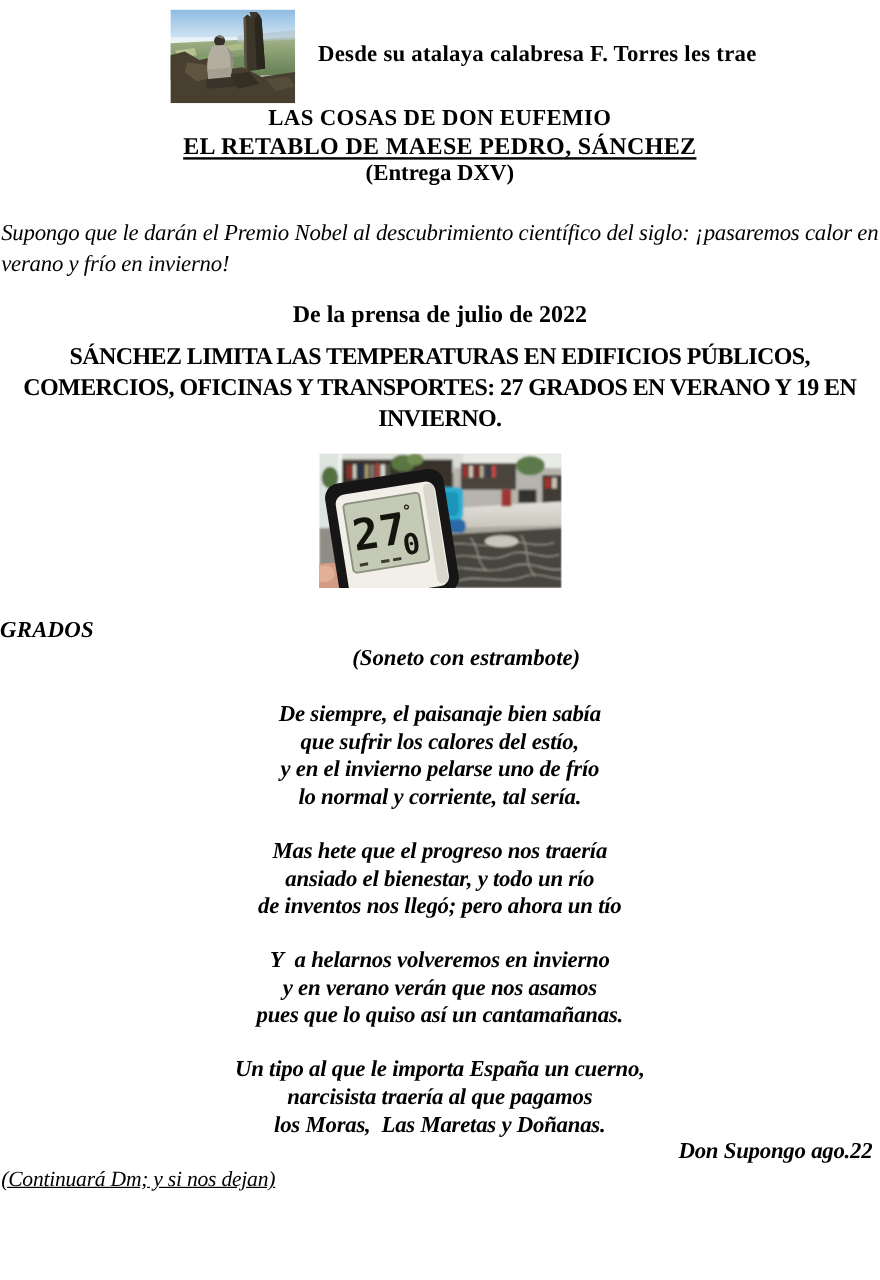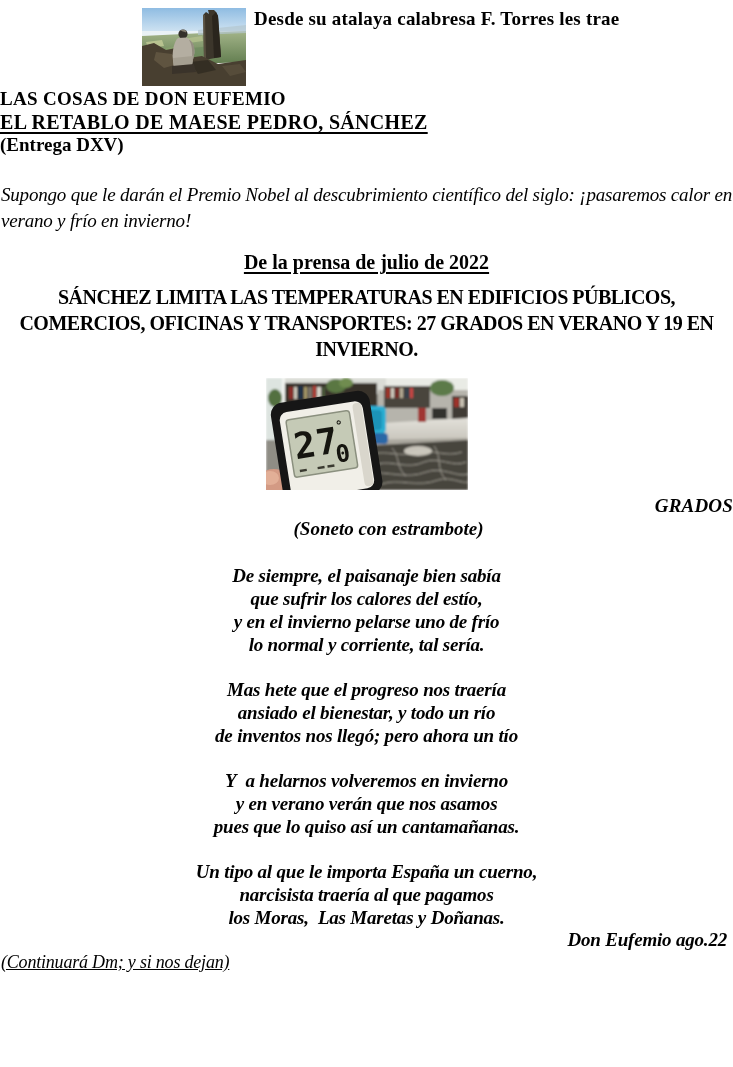--- a/index.html
+++ b/index.html
@@ -1,37 +1,37 @@
 <!DOCTYPE html>
 <html><head>
 <meta charset="utf-8">
 <style>
   html,body{margin:0;padding:0;background:#ffffff;}
   body{width:733px;height:1067px;overflow:hidden;font-family:"Liberation Serif",serif;color:#000;}
   .page{position:relative;width:733px;height:1067px;background:#fff;}
 
-  .header-row{display:flex;align-items:flex-start;gap:8px;margin:8px 0 0 142px;height:78px;}
+  .header-row{display:flex;align-items:center;gap:19px;margin:8px 0 0 142px;height:78px;}
   .hero-photo{width:104px;height:78px;display:block;flex:0 0 auto;}
   .tagline{font-weight:bold;font-size:19px;line-height:21px;padding-bottom:3px;white-space:nowrap;letter-spacing:.2px;}
 
-  .center{text-align:left;}
+  .center{text-align:center;}
   .series-title{font-weight:bold;font-size:19px;line-height:22px;margin-top:2px;letter-spacing:.3px;}
   .episode-title{font-weight:bold;font-size:20px;line-height:24px;text-decoration:underline;text-decoration-thickness:2px;text-underline-offset:3px;letter-spacing:.3px;}
   .installment{font-weight:bold;font-size:19px;line-height:22px;}
 
   .intro{font-style:italic;font-size:19px;line-height:26px;text-align:justify;margin:26px 1px 0 1px;letter-spacing:-.2px;}
 
   .press-heading{margin-top:16px;font-weight:bold;font-size:20px;line-height:24px;text-align:center;}
-  .press-heading span{text-decoration:underline;text-decoration-thickness:2px;text-underline-offset:3px;}
+  .press-heading span{text-decoration-thickness:2px;text-underline-offset:3px;}
   .headline{margin:10px auto 0 auto;max-width:710px;font-weight:bold;font-size:20px;line-height:26px;text-align:center;letter-spacing:-.5px;}
 
   .photo2-wrap{margin:16px auto 0 auto;width:202px;height:112px;}
   .office-photo{width:202px;height:112px;display:block;}
 
-  .poem-title{margin-top:4px;font-weight:bold;font-style:italic;font-size:19px;line-height:23px;text-align:right;letter-spacing:.2px;}
+  .poem-title{margin-top:24px;font-weight:bold;font-style:italic;font-size:19px;line-height:23px;text-align:left;letter-spacing:.2px;}
   .poem-subtitle{font-weight:bold;font-style:italic;font-size:19px;line-height:23px;text-align:center;padding-left:44px;}
   .stanza{margin-top:0;margin-bottom:22px;text-align:center;font-weight:bold;font-style:italic;font-size:19px;line-height:23px;letter-spacing:-.2px;}
   .stanzas{margin-top:24px;}
   .stanza:last-of-type{margin-bottom:0;}
   .poem-line{white-space:pre-wrap;}
 
   .signature{text-align:right;font-weight:bold;font-style:italic;font-size:19px;line-height:22px;margin-right:6px;letter-spacing:-.2px;}
   .continuation{font-style:italic;font-size:18px;line-height:22px;margin-left:1px;letter-spacing:-.2px;text-decoration:underline;}
 </style>
 </head>
@@ -206,16 +206,16 @@
       <div class="poem-line">y en verano verán que nos asamos</div>
       <div class="poem-line">pues que lo quiso así un cantamañanas.</div>
     </div>
     <div class="stanza">
       <div class="poem-line">Un tipo al que le importa España un cuerno,</div>
       <div class="poem-line">narcisista traería al que pagamos</div>
       <div class="poem-line">los Moras,&nbsp; Las Maretas y Doñanas.</div>
     </div>
   </div>
 
-  <div class="signature">Don Eufemio ago.22</div>
+  <div class="signature">Don Supongo ago.22</div>
   <div class="continuation">(Continuará Dm; y si nos dejan)</div>
 
 </div>
 
 </body></html>

